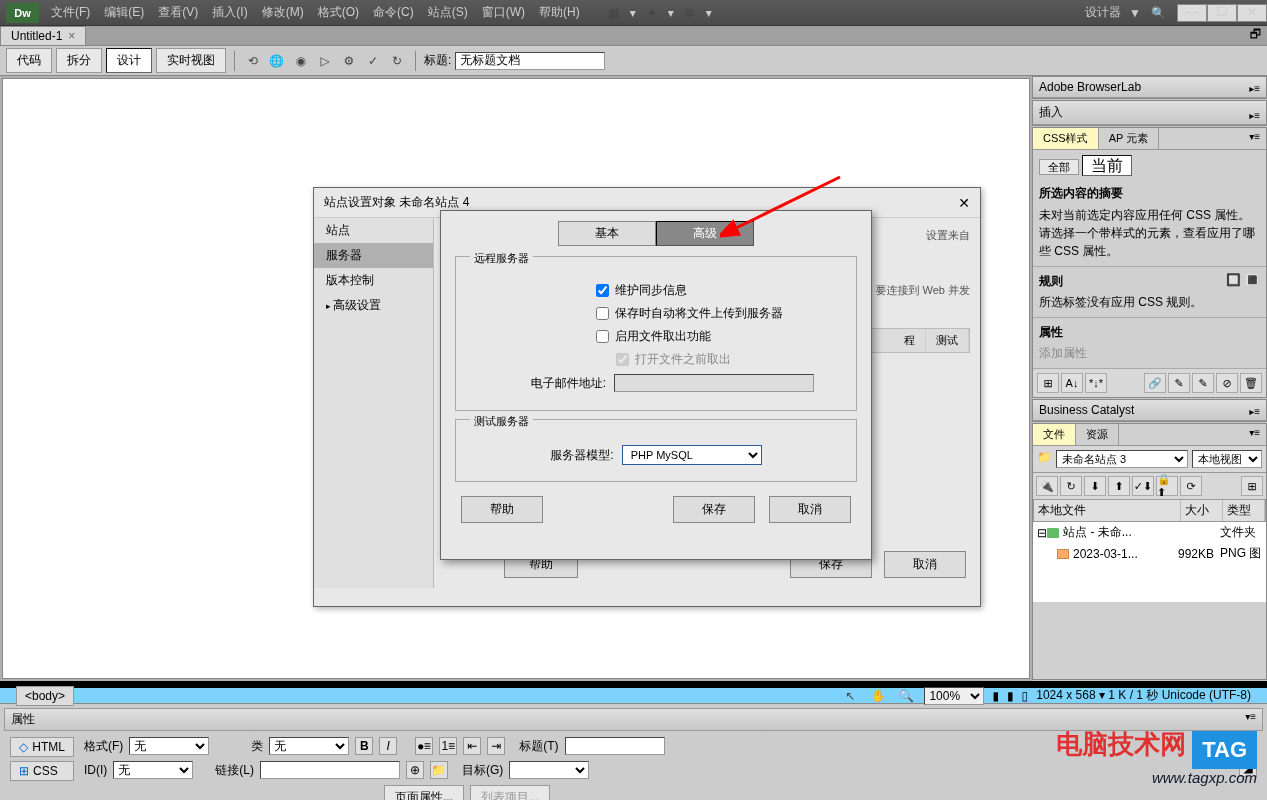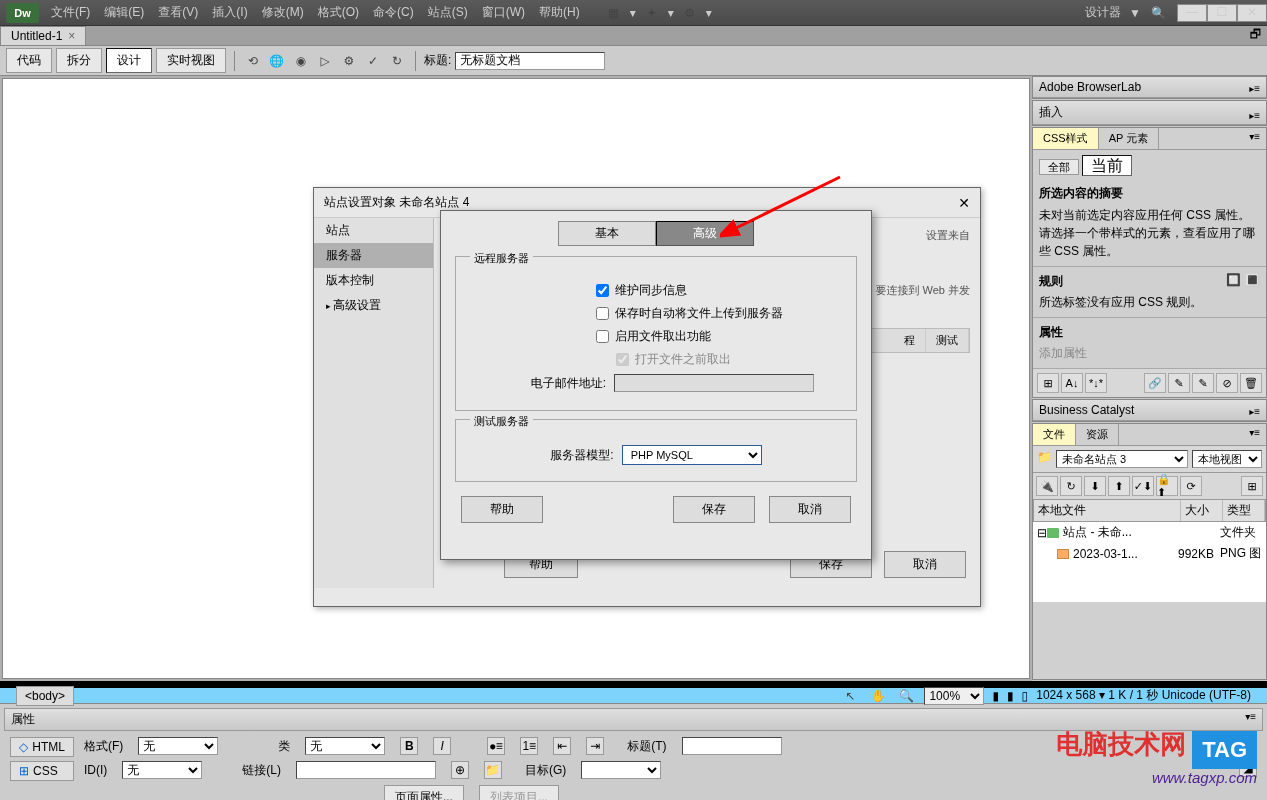--- a/index.html
+++ b/index.html
@@ -38,21 +38,21 @@
 .file-col{padding:2px 4px;border-right:1px solid #bbb}
 .file-row{display:flex;padding:2px 4px;font-size:11px;align-items:center}
 .status-bar{height:22px;background:#7dd3fc;border-top:7px solid #000000;display:flex;align-items:center;padding:0 16px;font-size:11px}
 .status-left{padding:2px 8px;border:1px solid #999;background:#ddd}
 .status-right{margin-left:auto;display:flex;align-items:center;gap:8px}
 .prop-panel{background:#ccc;border-top:1px solid #888;padding:4px;height:115px}
 .prop-header{background:linear-gradient(#e0e0e0,#c8c8c8);padding:2px 6px;border:1px solid #999;font-size:11px;display:flex}
 .prop-body{display:flex;padding:6px;gap:10px}
 .prop-left{display:flex;flex-direction:column;gap:4px}
 .prop-toggle{padding:2px 8px;border:1px solid #999;background:#e0e0e0;cursor:pointer;display:flex;align-items:center;gap:4px;font-size:11px}
-.prop-row{display:flex;align-items:center;gap:15px;font-size:11px}
+.prop-row{display:flex;align-items:center;gap:6px;font-size:11px}
 .prop-select{width:80px;border:1px inset #999;background:#fff;height:18px}
 .prop-input{width:100px;border:1px inset #999;background:#fff;height:18px}
 .prop-iconbtn{width:18px;height:18px;border:1px solid #999;background:#e0e0e0;cursor:pointer;display:inline-flex;align-items:center;justify-content:center}
 .dialog{position:absolute;left:313px;top:187px;width:668px;height:420px;background:#e8e8e8;border:1px solid #666;box-shadow:2px 2px 6px rgba(0,0,0,.3)}
 .dialog-title{padding:6px 10px;font-size:12px;display:flex;align-items:center;border-bottom:1px solid #ccc}
 .dialog-close{margin-left:auto;cursor:pointer;font-size:14px}
 .dialog-body{display:flex;height:370px}
 .dialog-sidebar{width:120px;background:#e0e0e0;border-right:1px solid #bbb}
 .ds-item{padding:4px 12px;cursor:pointer;font-size:12px}
 .ds-item.selected{background:#b0b0b0}
@@ -73,21 +73,21 @@
 .fieldset-row{display:flex;align-items:center;margin-bottom:8px;font-size:11px}
 .fieldset-row label{width:84px;text-align:right;margin-right:8px}
 .fieldset-row input[type=text]{width:200px;border:1px inset #999;height:18px;background:#fff}
 .checkbox-row{margin-left:92px;margin-bottom:6px;font-size:11px;display:flex;align-items:center;gap:6px}
 .checkbox-row.sub{margin-left:112px;color:#888}
 .red-box{border:3px solid red;position:absolute}
 .arrow{position:absolute;z-index:20}
 .watermark{position:absolute;right:10px;bottom:14px;text-align:right;z-index:50}
 .wm-text{font-size:26px;font-weight:bold;color:#e03030}
 .wm-tag{display:inline-block;background:#2090e0;color:#fff;padding:6px 10px;font-size:22px;font-weight:bold;vertical-align:middle;margin-left:6px}
-.wm-url{font-size:15px;color:#4c1d95;font-style:italic}
+.wm-url{font-size:15px;color:#0f172a;font-style:italic}
 .svr-select{width:140px;border:1px solid #2a5a9a;background:#fff;height:20px;padding:0 4px;font-size:11px}
 .file-icon-green{width:12px;height:10px;background:#6b6;display:inline-block;border-radius:1px}
 .file-icon-orange{width:12px;height:10px;background:#fa6;display:inline-block;border:1px solid #c84}
 </style>
 </head>
 <body>
 
 <div class="title-bar">
   <div class="dw-logo">Dw</div>
   <div class="menu-bar">

